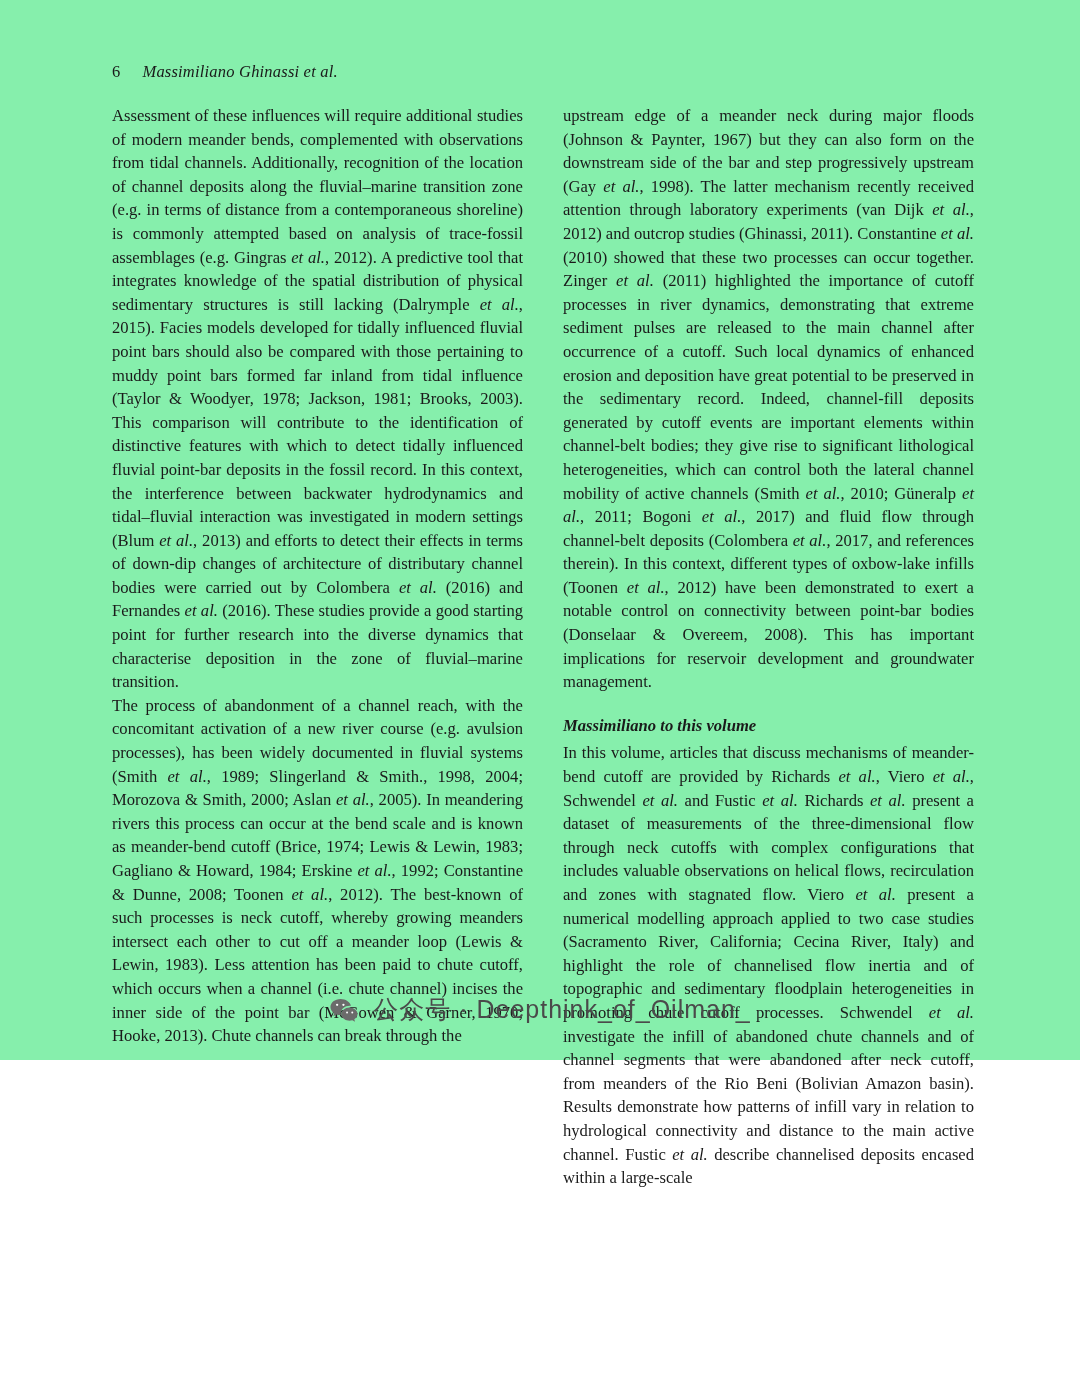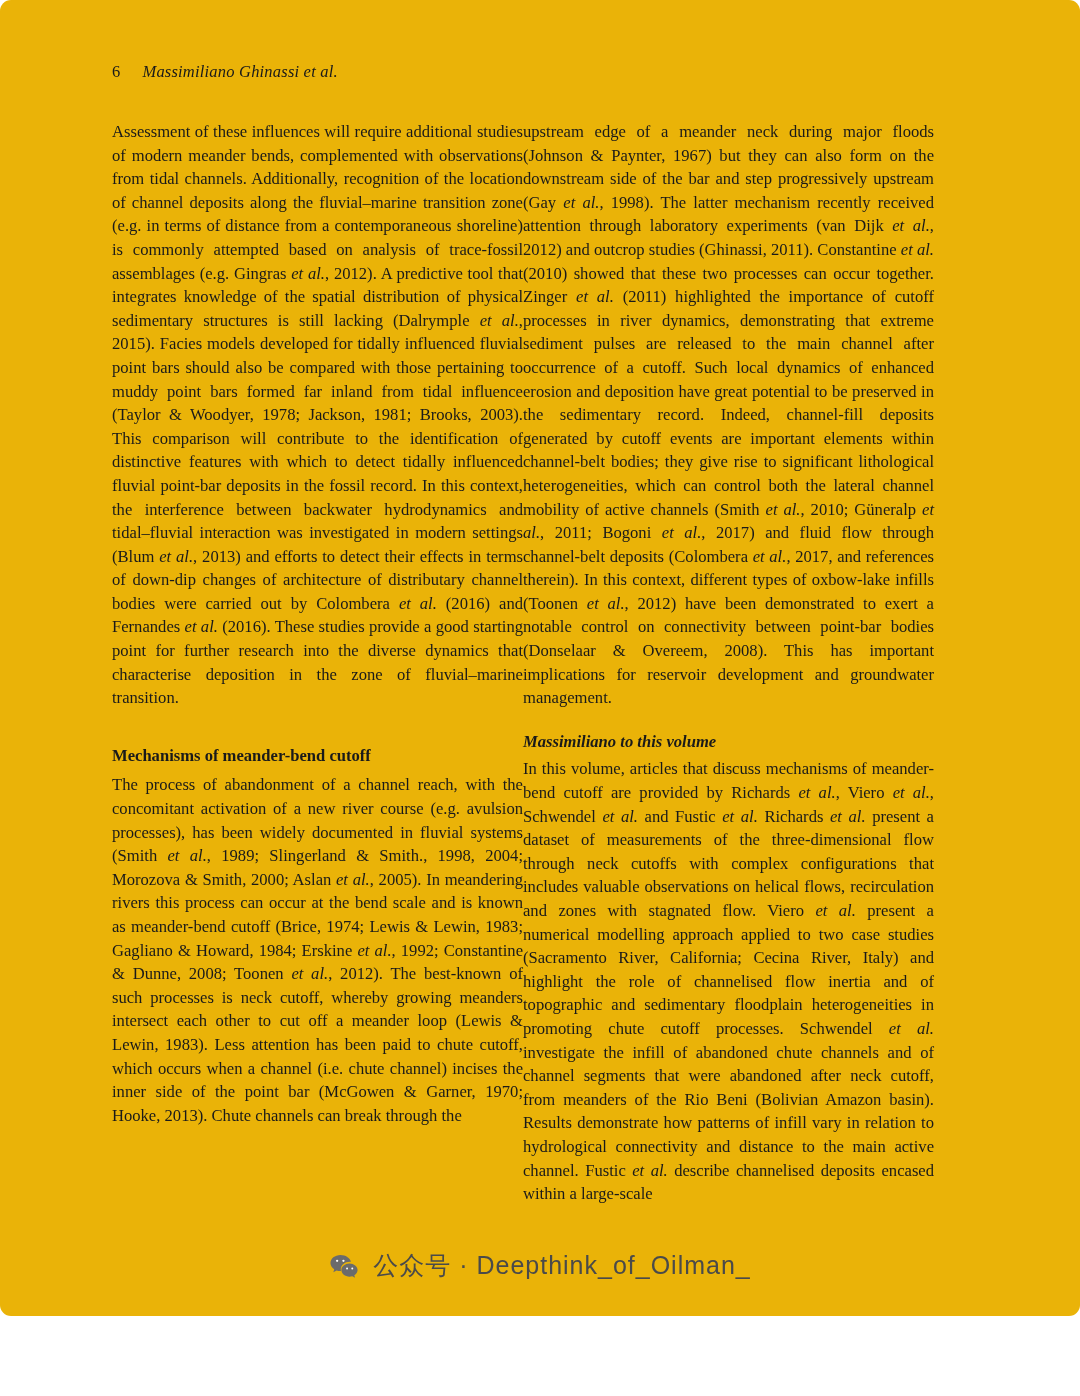--- a/index.html
+++ b/index.html
@@ -12,47 +12,47 @@
     height: 1396px;
     font-family: "Liberation Serif", serif;
     color: #1a1a1a;
     position: relative;
     overflow: hidden;
   }
   .page {
     position: absolute;
     top: 0; left: 0;
     width: 1080px;
-    height: 1316px;
-    background: #eab308;
-    border-radius: 11px;
+    height: 1060px;
+    background: #86efac;
   }
   .header {
     position: absolute;
     top: 62px;
     left: 112px;
     width: 860px;
     font-size: 16.5px;
     letter-spacing: 0.2px;
   }
   .header .pagenum {
     display: inline-block;
     margin-right: 22px;
     font-style: normal;
   }
   .header .runninghead {
     font-style: italic;
   }
   .columns {
     position: absolute;
-    top: 120px;
+    top: 104px;
     left: 112px;
     width: 862px;
     height: 1140px;
     display: flex;
+    gap: 40px;
   }
   .col {
     width: 411px;
     display: block;
   }
   p.body {
     margin: 0;
     font-size: 16.6px;
     line-height: 23.6px;
     text-align: justify;
@@ -111,21 +111,20 @@
 <div class="page">
 
   <div class="header">
     <span class="pagenum">6</span><span class="runninghead">Massimiliano Ghinassi et al.</span>
   </div>
 
   <div class="columns">
 
     <div class="col">
       <p class="body">Assessment of these influences will require additional studies of modern meander bends, complemented with observations from tidal channels. Additionally, recognition of the location of channel deposits along the fluvial–marine transition zone (e.g. in terms of distance from a contemporaneous shoreline) is commonly attempted based on analysis of trace-fossil assemblages (e.g. Gingras <i>et al.</i>, 2012). A predictive tool that integrates knowledge of the spatial distribution of physical sedimentary structures is still lacking (Dalrymple <i>et al.</i>, 2015). Facies models developed for tidally influenced fluvial point bars should also be compared with those pertaining to muddy point bars formed far inland from tidal influence (Taylor &amp; Woodyer, 1978; Jackson, 1981; Brooks, 2003). This comparison will contribute to the identification of distinctive features with which to detect tidally influenced fluvial point-bar deposits in the fossil record. In this context, the interference between backwater hydrodynamics and tidal–fluvial interaction was investigated in modern settings (Blum <i>et al.</i>, 2013) and efforts to detect their effects in terms of down-dip changes of architecture of distributary channel bodies were carried out by Colombera <i>et al.</i> (2016) and Fernandes <i>et al.</i> (2016). These studies provide a good starting point for further research into the diverse dynamics that characterise deposition in the zone of fluvial–marine transition.</p>
-      <h2 class="heading-bold">Mechanisms of meander-bend cutoff</h2>
       <p class="body">The process of abandonment of a channel reach, with the concomitant activation of a new river course (e.g. avulsion processes), has been widely documented in fluvial systems (Smith <i>et al.</i>, 1989; Slingerland &amp; Smith., 1998, 2004; Morozova &amp; Smith, 2000; Aslan <i>et al.</i>, 2005). In meandering rivers this process can occur at the bend scale and is known as meander-bend cutoff (Brice, 1974; Lewis &amp; Lewin, 1983; Gagliano &amp; Howard, 1984; Erskine <i>et al.</i>, 1992; Constantine &amp; Dunne, 2008; Toonen <i>et al.</i>, 2012). The best-known of such processes is neck cutoff, whereby growing meanders intersect each other to cut off a meander loop (Lewis &amp; Lewin, 1983). Less attention has been paid to chute cutoff, which occurs when a channel (i.e. chute channel) incises the inner side of the point bar (McGowen &amp; Garner, 1970; Hooke, 2013). Chute channels can break through the</p>
     </div>
 
     <div class="col">
       <p class="body">upstream edge of a meander neck during major floods (Johnson &amp; Paynter, 1967) but they can also form on the downstream side of the bar and step progressively upstream (Gay <i>et al.</i>, 1998). The latter mechanism recently received attention through laboratory experiments (van Dijk <i>et al.</i>, 2012) and outcrop studies (Ghinassi, 2011). Constantine <i>et al.</i> (2010) showed that these two processes can occur together. Zinger <i>et al.</i> (2011) highlighted the importance of cutoff processes in river dynamics, demonstrating that extreme sediment pulses are released to the main channel after occurrence of a cutoff. Such local dynamics of enhanced erosion and deposition have great potential to be preserved in the sedimentary record. Indeed, channel-fill deposits generated by cutoff events are important elements within channel-belt bodies; they give rise to significant lithological heterogeneities, which can control both the lateral channel mobility of active channels (Smith <i>et al.</i>, 2010; Güneralp <i>et al.</i>, 2011; Bogoni <i>et al.</i>, 2017) and fluid flow through channel-belt deposits (Colombera <i>et al.</i>, 2017, and references therein). In this context, different types of oxbow-lake infills (Toonen <i>et al.</i>, 2012) have been demonstrated to exert a notable control on connectivity between point-bar bodies (Donselaar &amp; Overeem, 2008). This has important implications for reservoir development and groundwater management.</p>
       <h3 class="heading-italic gap-top">Massimiliano to this volume</h3>
       <p class="body">In this volume, articles that discuss mechanisms of meander-bend cutoff are provided by Richards <i>et al.</i>, Viero <i>et al.</i>, Schwendel <i>et al.</i> and Fustic <i>et al.</i> Richards <i>et al.</i> present a dataset of measurements of the three-dimensional flow through neck cutoffs with complex configurations that includes valuable observations on helical flows, recirculation and zones with stagnated flow. Viero <i>et al.</i> present a numerical modelling approach applied to two case studies (Sacramento River, California; Cecina River, Italy) and highlight the role of channelised flow inertia and of topographic and sedimentary floodplain heterogeneities in promoting chute cutoff processes. Schwendel <i>et al.</i> investigate the infill of abandoned chute channels and of channel segments that were abandoned after neck cutoff, from meanders of the Rio Beni (Bolivian Amazon basin). Results demonstrate how patterns of infill vary in relation to hydrological connectivity and distance to the main active channel. Fustic <i>et al.</i> describe channelised deposits encased within a large-scale</p>
     </div>
 
   </div>

